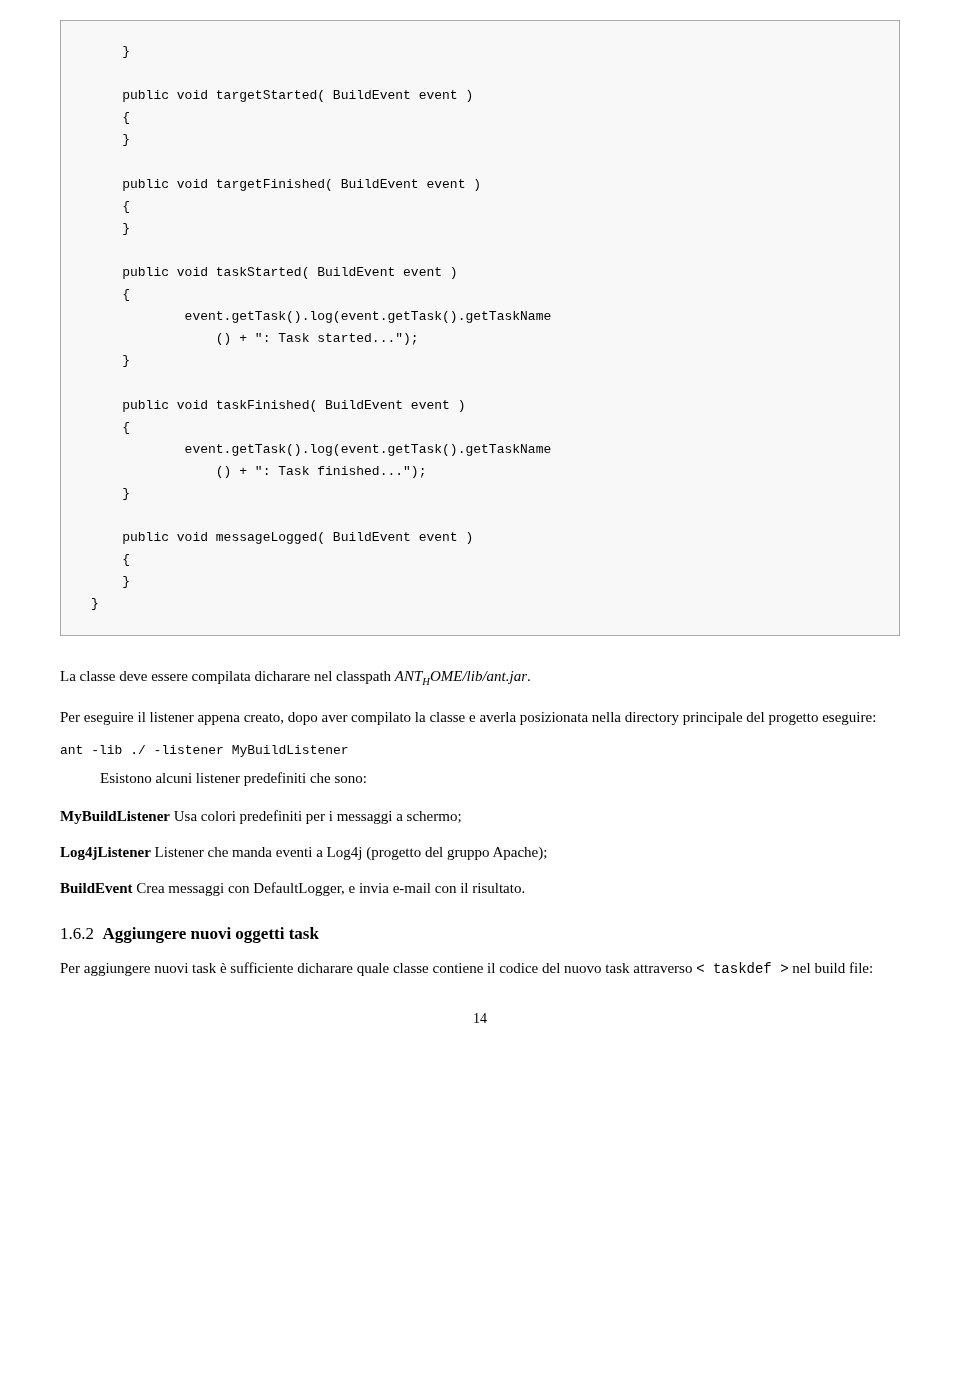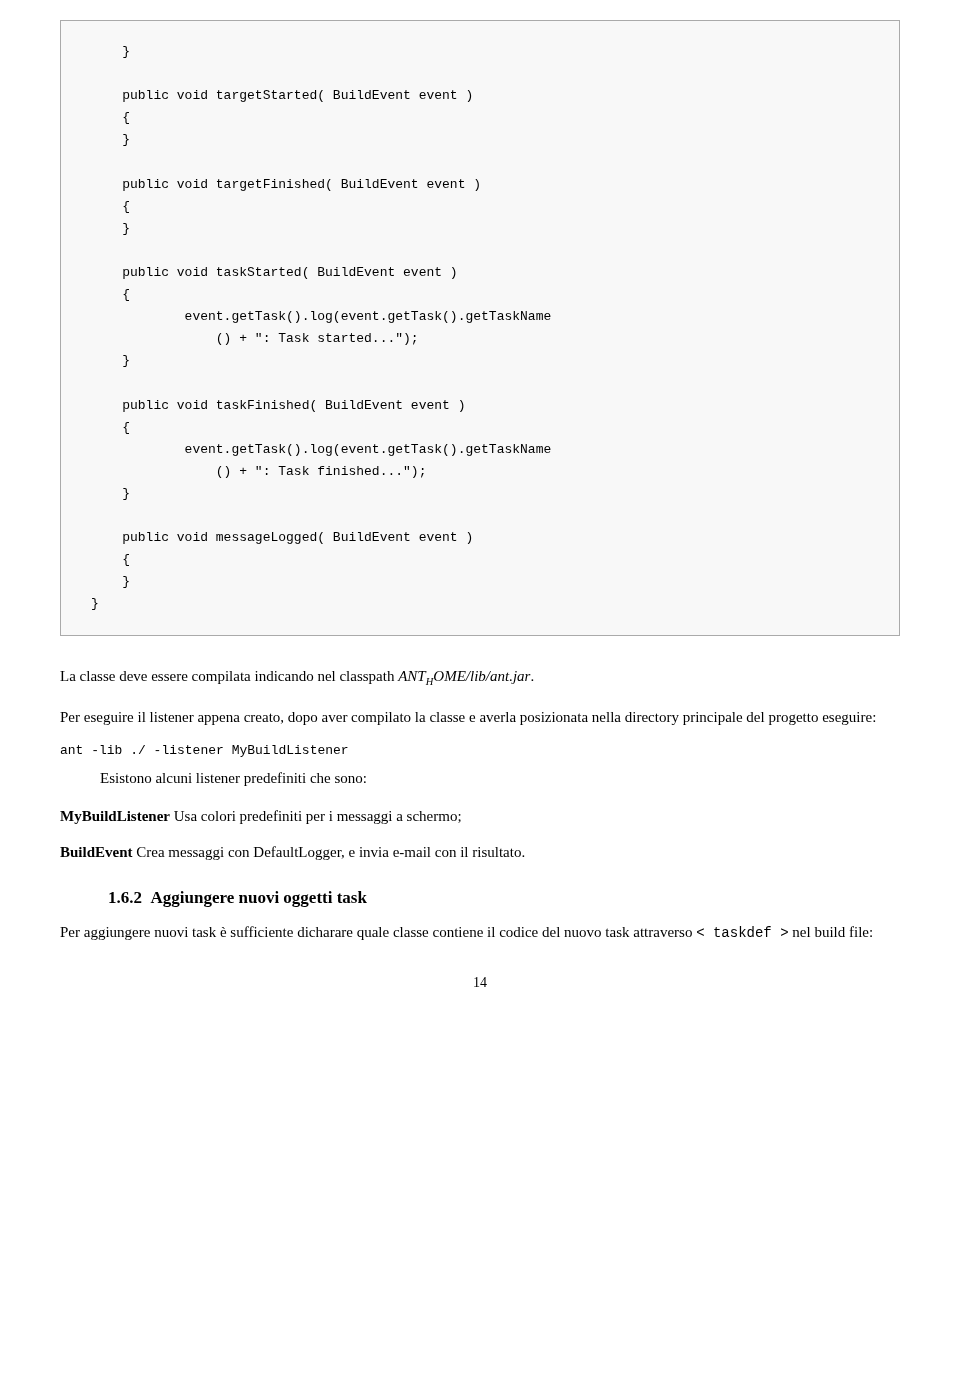--- a/index.html
+++ b/index.html
@@ -63,22 +63,21 @@
 
     .section-heading {
       font-family: 'Georgia', 'Times New Roman', serif;
       font-size: 17px;
       font-weight: bold;
       margin-top: 24px;
       margin-bottom: 12px;
     }
 
     .section-number {
-      font-weight: bold;
-      margin-left: 48px;
+      font-weight: normal;
     }
 
     .definition-list {
       margin-bottom: 10px;
     }
 
     .def-item {
       margin-bottom: 12px;
       line-height: 1.6;
     }
@@ -121,34 +120,37 @@
                 () + ": Task finished...");
     }
 
     public void messageLogged( BuildEvent event )
     {
     }
 }</pre>
 </div>
 
 <p class="body-text">
-  <span>La classe deve essere compilata indicando nel classpath </span><span class="italic-path"><em>ANT<sub>H</sub>OME/lib/ant.jar</em></span><span>.</span>
+  <span>La classe deve essere compilata dicharare nel classpath </span><span class="italic-path"><em>ANT<sub>H</sub>OME/lib/ant.jar</em></span><span>.</span>
 </p>
 
 <p class="body-text">Per eseguire il listener appena creato, dopo aver compilato la classe e averla posizionata nella directory principale del progetto eseguire:</p>
 
 <code class="command-block">ant -lib ./ -listener MyBuildListener</code>
 
 <div class="indent-block">
   <p class="body-text">Esistono alcuni listener predefiniti che sono:</p>
 </div>
 
 <div class="definition-list">
   <div class="def-item">
     <span class="def-term">MyBuildListener</span><span> Usa colori predefiniti per i messaggi a schermo;</span>
+  </div>
+  <div class="def-item">
+    <span class="def-term">Log4jListener</span><span> Listener che manda eventi a Log4j (progetto del gruppo Apache);</span>
   </div>
   <div class="def-item">
     <span class="def-term">BuildEvent</span><span> Crea messaggi con DefaultLogger, e invia e-mail con il risultato.</span>
   </div>
 </div>
 
 <h2 class="section-heading">
   <span class="section-number">1.6.2</span>&nbsp;&nbsp;<span>Aggiungere nuovi oggetti task</span>
 </h2>
 

